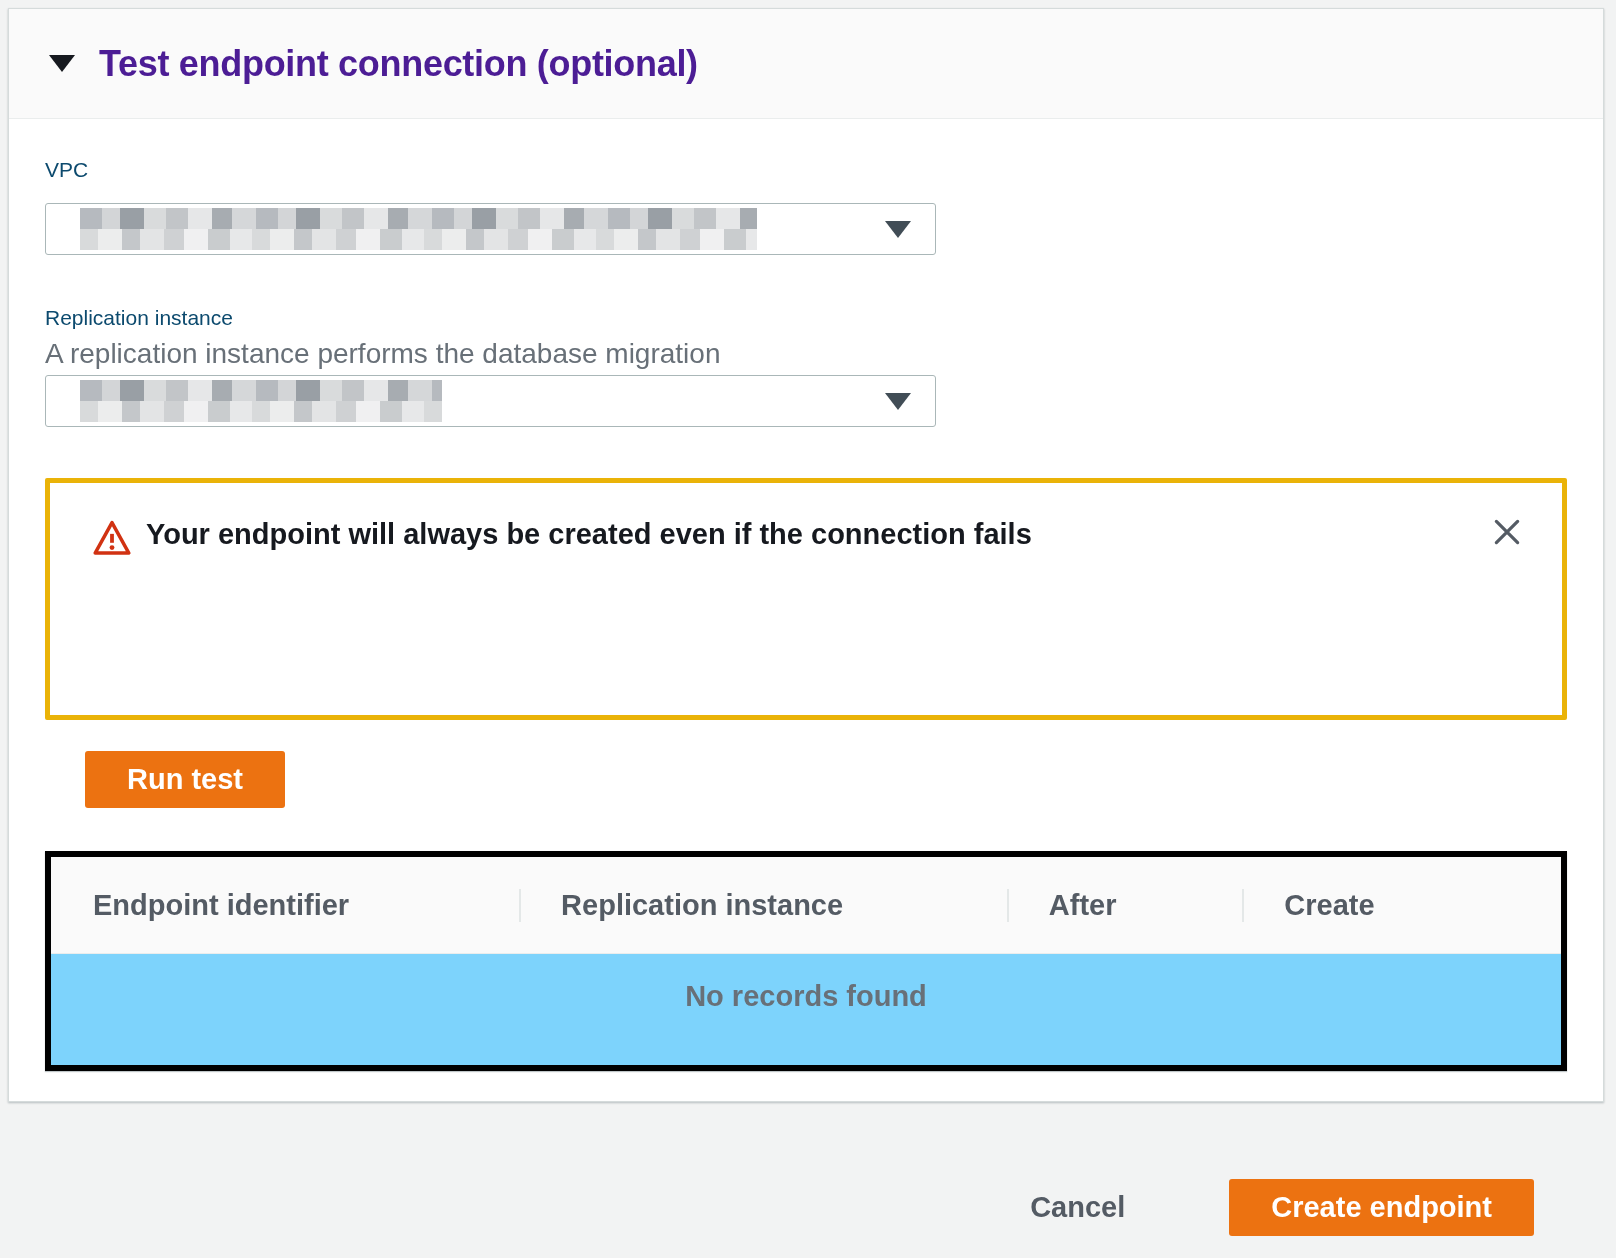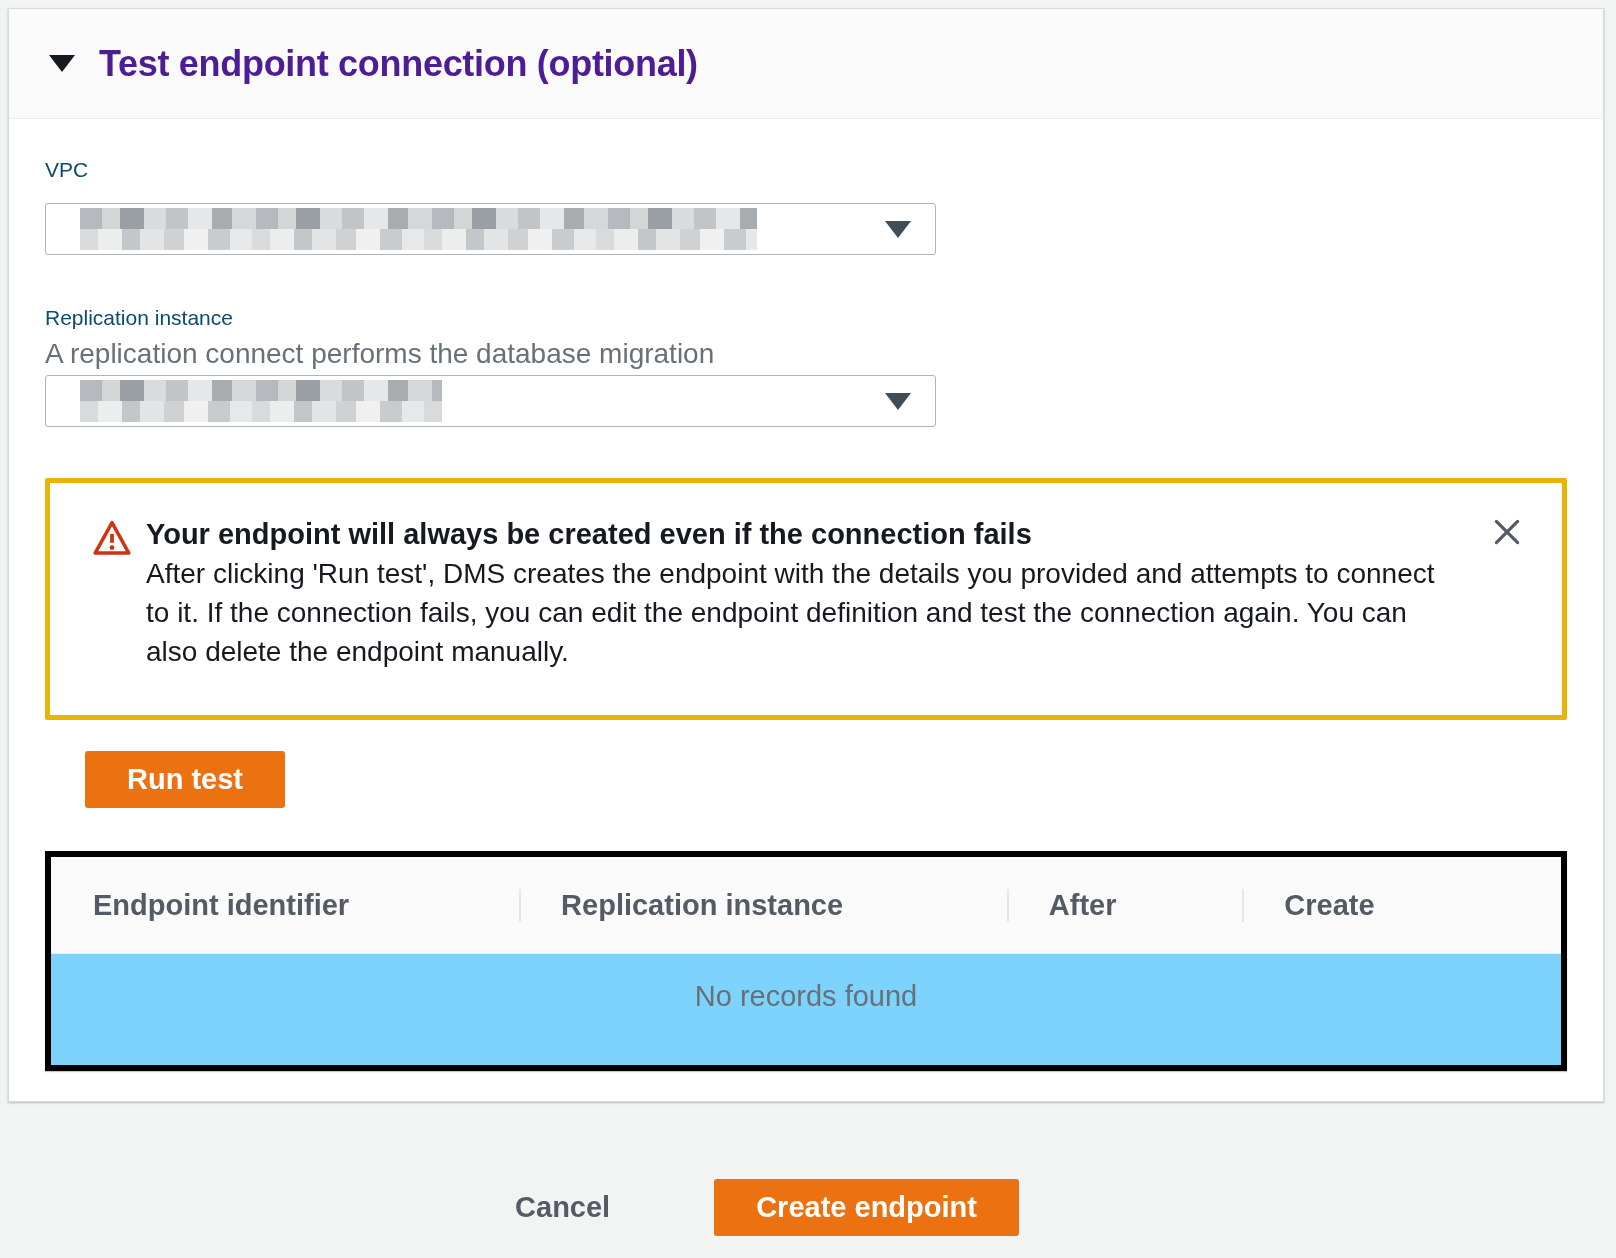--- a/index.html
+++ b/index.html
@@ -135,28 +135,28 @@
   }
   .th + .th::before {
     content:"";
     position:absolute; left:0; top:50%; transform:translateY(-50%);
     width:2px; height:52px; background:#e4e8e8;
   }
   .table-empty {
     height:111px;
     display:flex; justify-content:center;
     padding-top:26px;
-    font-size:29px; color:#687078;
+    font-size:29px; color:#687078;font-weight:bold;
   }
 
   
   .footer {
     position:absolute; left:0; top:1103px;
     width:1616px; height:155px;
-    display:flex; align-items:flex-start; justify-content:center;
+    display:flex; align-items:flex-start; justify-content:flex-end;
     padding:76px 82px 0 0;
     gap:64px;
   }
   .btn-link {
     background:none; border:none; cursor:pointer;
     font-family:"Liberation Sans", sans-serif;
     font-size:29px; font-weight:bold; color:#545b64;
     height:57px; line-height:57px; padding:0;
   }
 </style>
@@ -178,41 +178,40 @@
         <span class="redacted w-vpc">
           <span class="redacted-row ra"></span>
             <span class="redacted-row rb"></span>
         </span>
         <span class="select-caret"></span>
       </div>
     </div>
 
     <div class="field-repl">
       <div class="field-label">Replication instance</div>
-      <div class="field-desc">A replication connect performs the database migration</div>
+      <div class="field-desc">A replication instance performs the database migration</div>
       <div class="select-box">
         <span class="redacted w-repl">
           <span class="redacted-row ra"></span>
             <span class="redacted-row rb"></span>
         </span>
         <span class="select-caret"></span>
       </div>
     </div>
 
     <div class="alert">
       <span class="warn-icon">
         <svg width="40" height="38" viewBox="0 0 24 23" fill="none">
           <path d="M12 2.2 L22.2 20.6 H1.8 Z" stroke="#d13212" stroke-width="2.1" stroke-linejoin="round" fill="none"></path>
           <line x1="12" y1="9" x2="12" y2="14.4" stroke="#d13212" stroke-width="2.3"></line>
           <circle cx="12" cy="17.3" r="1.45" fill="#d13212"></circle>
         </svg>
       </span>
       <div class="alert-text">
         <div class="alert-title">Your endpoint will always be created even if the connection fails</div>
-        <div class="alert-body">After clicking 'Run test', DMS creates the endpoint with the details you provided and attempts to connect to it. If the connection fails, you can edit the endpoint definition and test the connection again. You can also delete the endpoint manually.</div>
       </div>
       <button class="alert-close" aria-label="Dismiss">
         <svg width="34" height="34" viewBox="0 0 24 24">
           <path d="M4.5 4.5 L19.5 19.5 M19.5 4.5 L4.5 19.5" stroke="#545b64" stroke-width="2.3" stroke-linecap="round"></path>
         </svg>
       </button>
     </div>
 
     <button class="btn-primary run-test">Run test</button>
 

